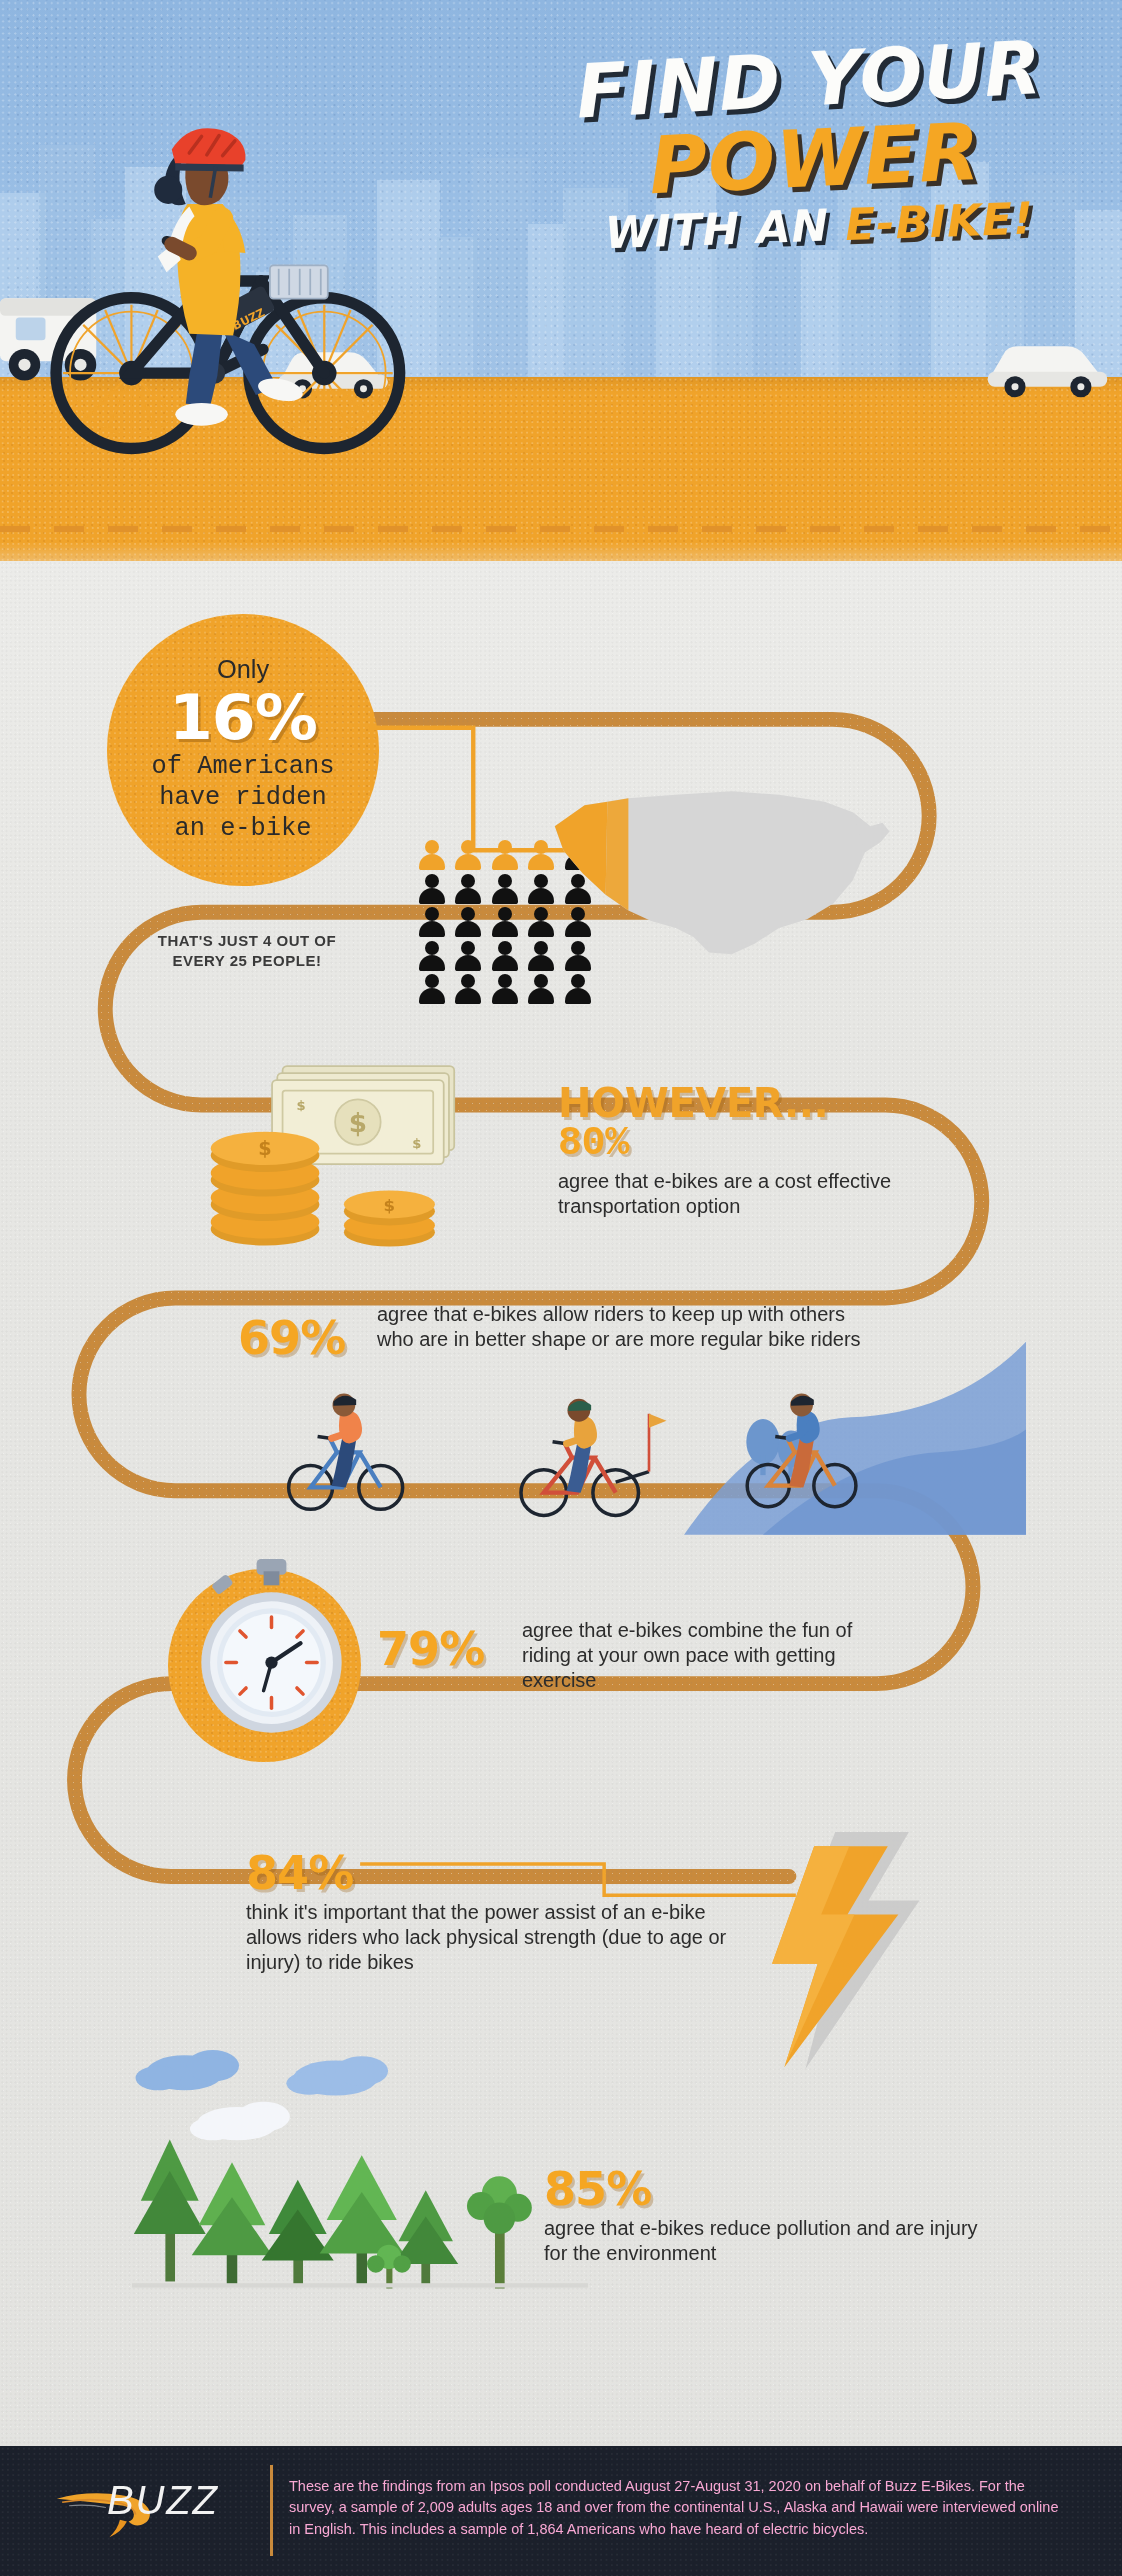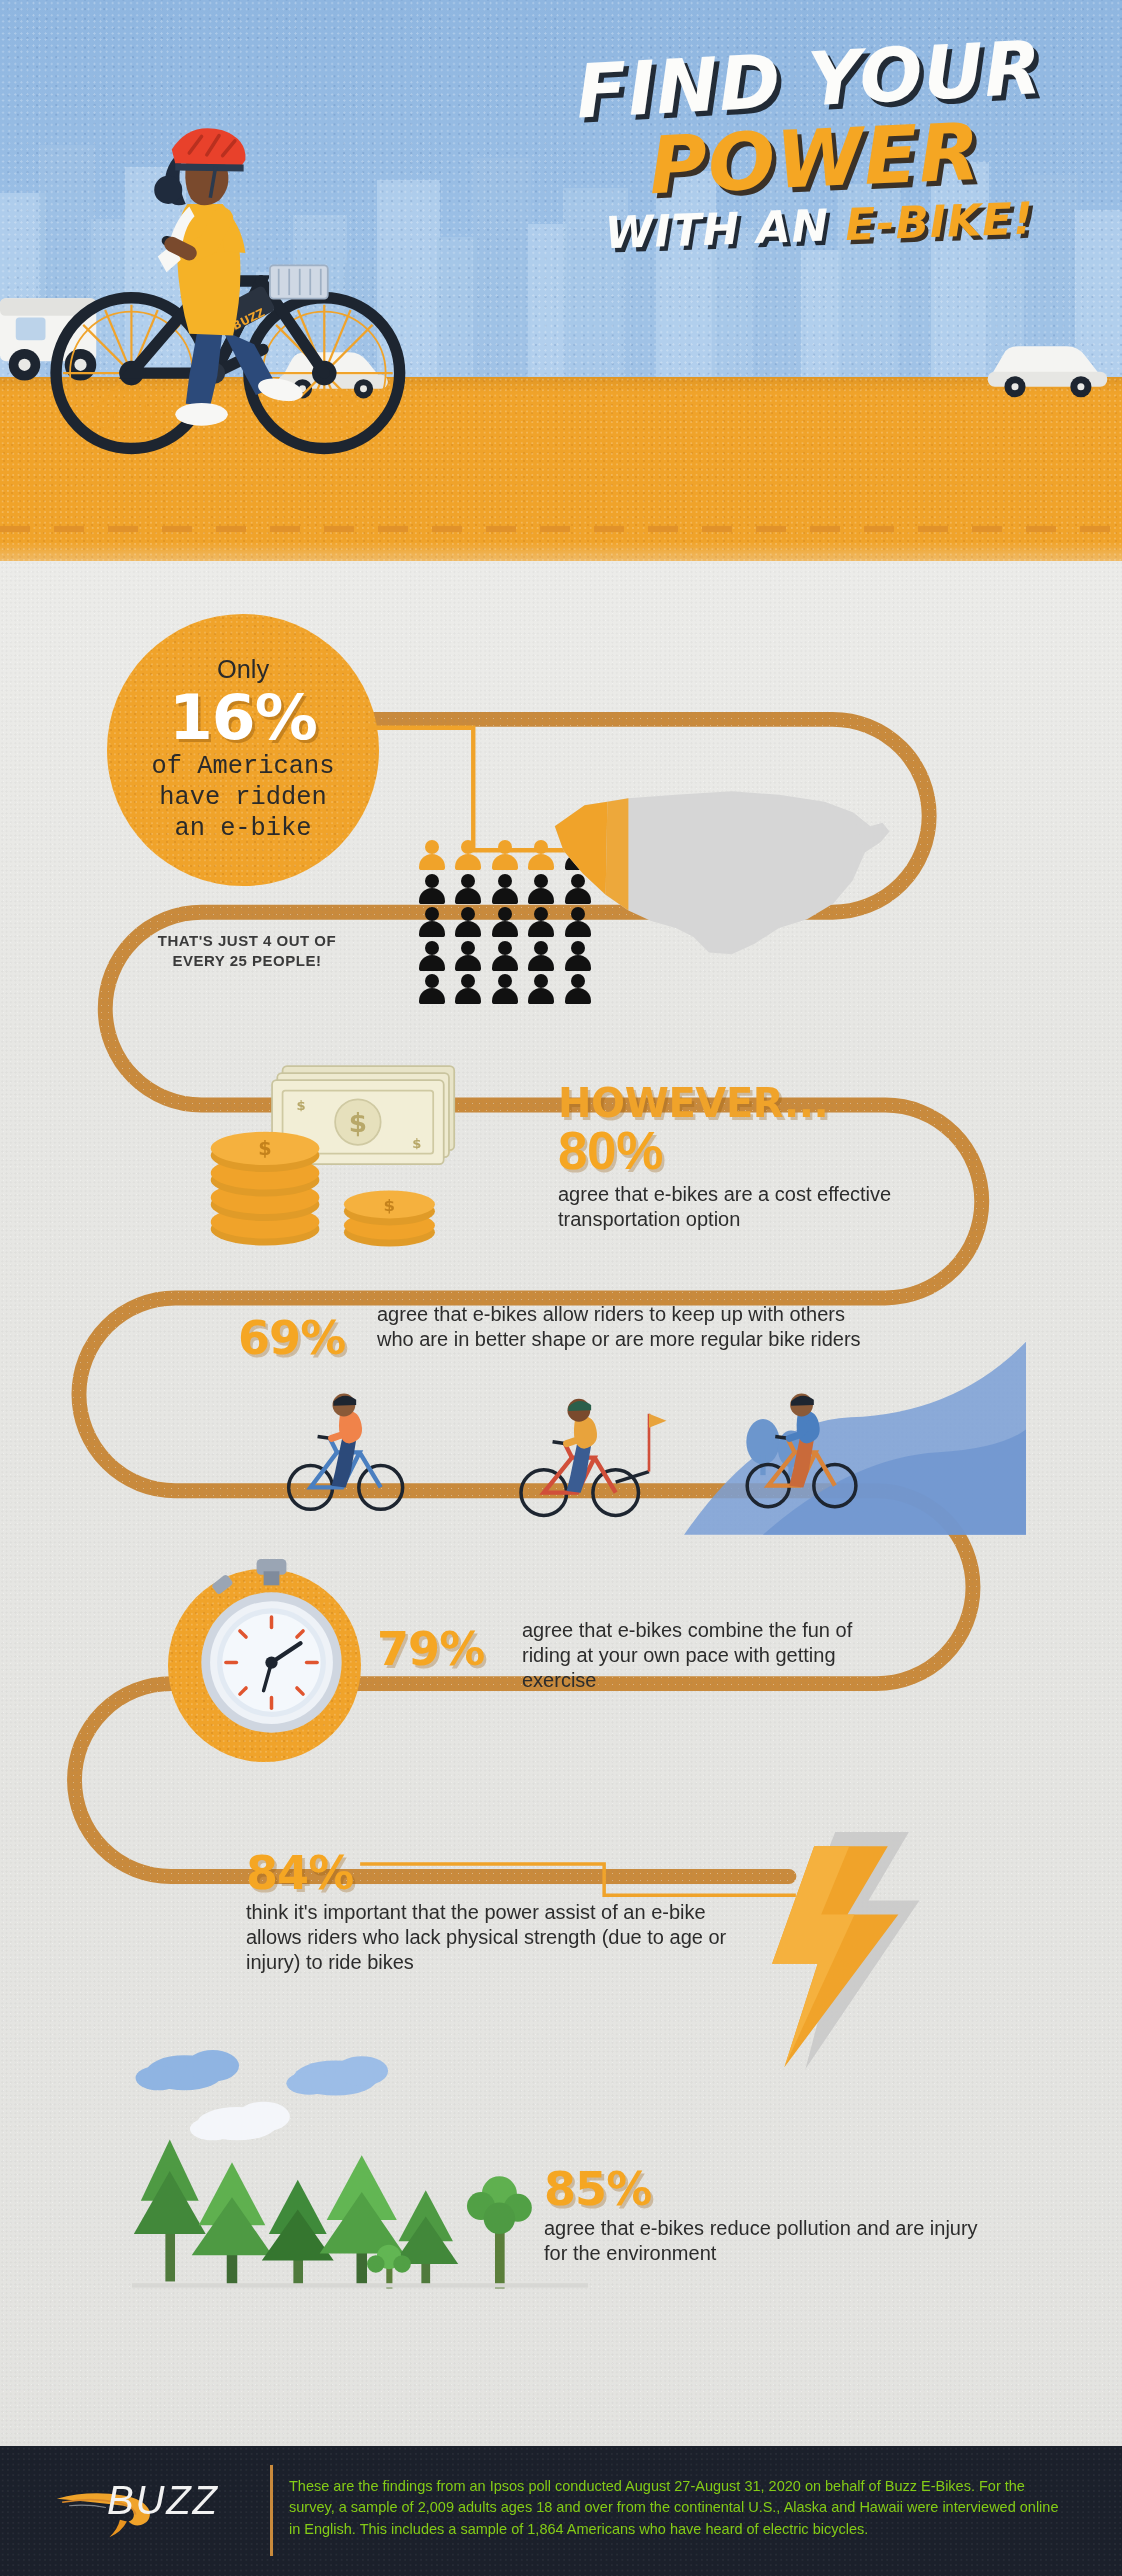--- a/index.html
+++ b/index.html
@@ -133,21 +133,21 @@
 
   
   .money{ position:absolute; left:202px; top:1057px; width:289px; height:202px; }
   .sec80{ position:absolute; left:558px; top:1083px; width:456px; }
   .however{
     font-family:"DejaVu Sans",sans-serif; font-weight:900; font-size:40px;
     color:#f0a32a; letter-spacing:-0.4px; line-height:1;
     text-shadow:2.6px 2.6px 0 rgba(150,90,10,.30);
   }
   .pct-big{
-    font-family:Liberation Sans, sans-serif; font-weight:900; font-size:53px;
+    font-family:Liberation Mono, monospace; font-weight:900; font-size:40px;
     color:#f5a623; letter-spacing:-0.4px; line-height:1.05;
     text-shadow:2.6px 2.6px 0 rgba(150,90,10,.30);
   }
   .body-txt{ font-size:20px; color:#2c2c2c; line-height:1.26; margin-top:3.5px; }
 
   
   .sec69-num{ position:absolute; left:238px; top:1315px; }
   .pct-left{
     font-family:"DejaVu Sans",sans-serif; font-weight:900; font-size:46px;
     color:#f5a623; letter-spacing:-0.9px; line-height:1;
@@ -186,21 +186,21 @@
   .buzz-logo{ position:absolute; left:53px; top:30px; width:202px; height:70px; }
   .buzz-word{
     position:absolute; left:107px; top:32px;
     font-family:"Liberation Sans", sans-serif;
     font-style:italic; font-weight:400; font-size:40px;
     color:#f2f2f2; letter-spacing:1.8px;
   }
   .fdivider{ position:absolute; left:270px; top:19px; width:2.6px; height:91px; background:#c98a3c; }
   .fnote{
     position:absolute; left:289px; top:30px; width:772px;
-    font-size:14.5px; color:#84cc16; line-height:1.47;
+    font-size:14.5px; color:#f9a8d4; line-height:1.47;
   }
   .grain-global{
     position:absolute; left:0; top:561px; width:1122px; height:1885px;
     background-image: radial-gradient(rgba(120,120,120,.07) 0.9px, transparent 0.9px),
                       radial-gradient(rgba(255,255,255,.35) 0.9px, transparent 0.9px);
     background-size:4.4px 4.4px, 7px 7px;
     pointer-events:none;
   }
 </style>
 </head>

